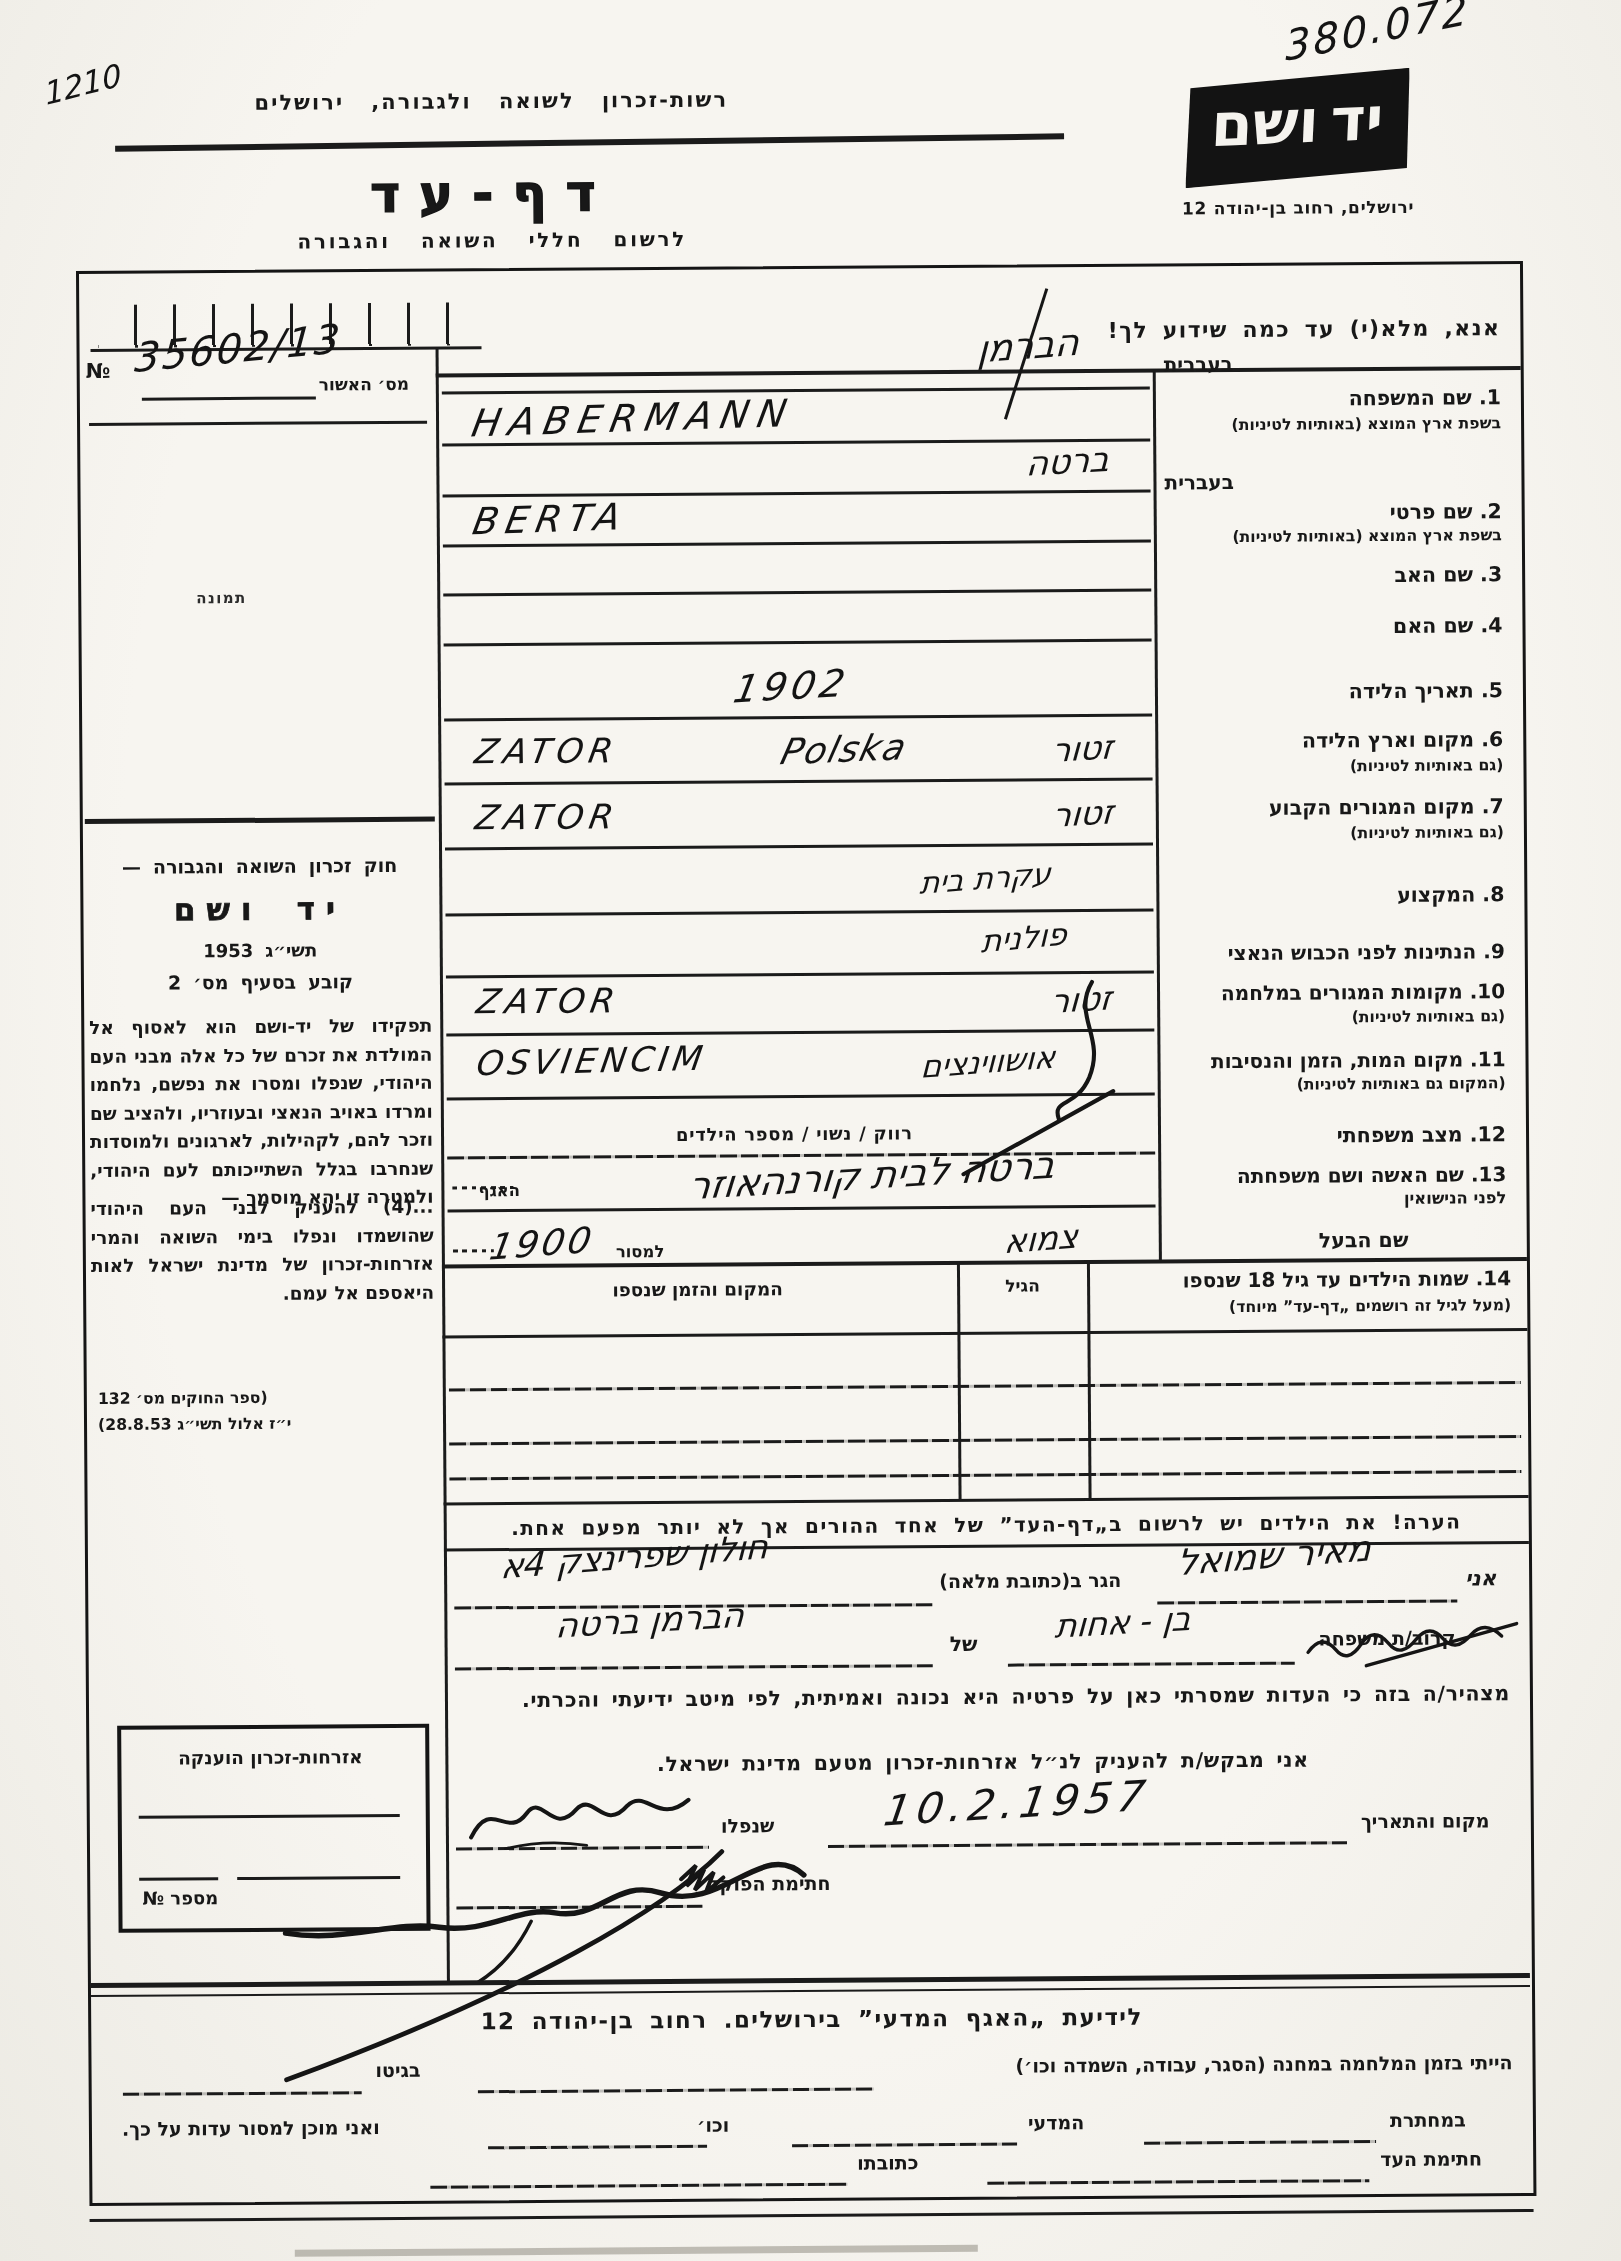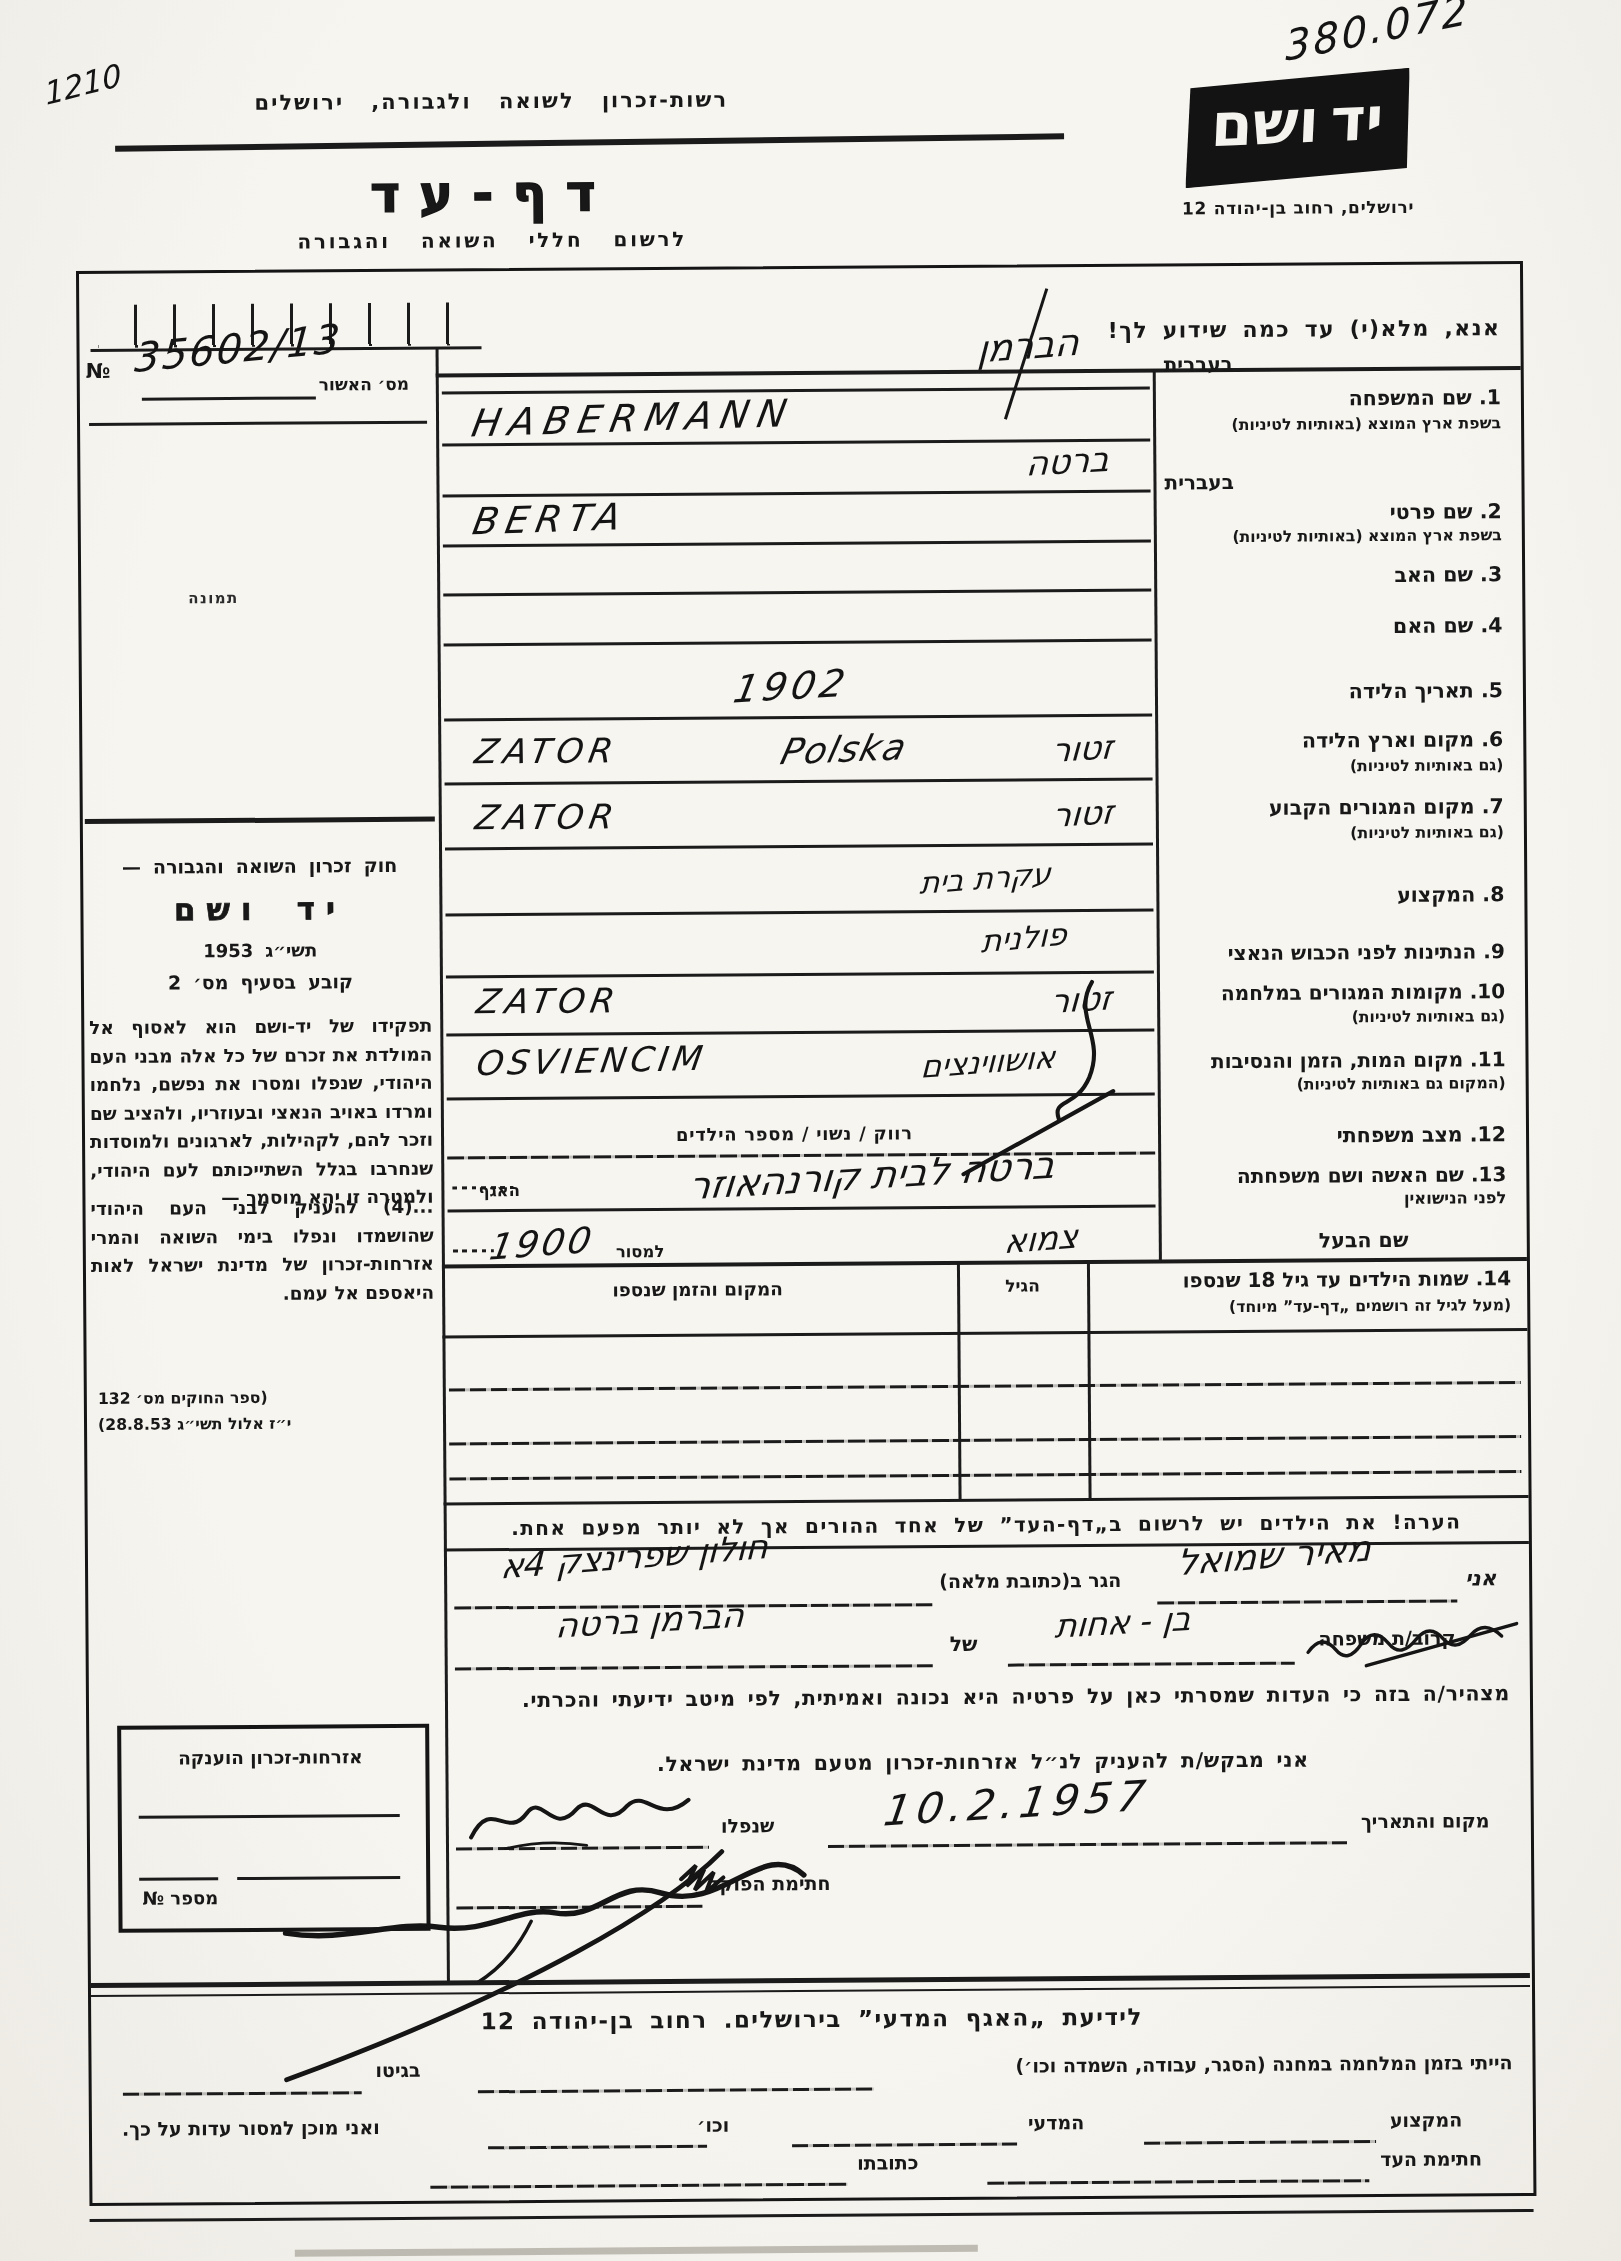--- a/index.html
+++ b/index.html
@@ -49,21 +49,21 @@
   <div class="vln" style="left:441px;top:345px;height:1636px;"></div>
   <div class="vln" style="left:1158px;top:372px;height:891px;"></div>
 
   <div class="comb" style="left:104px;top:300px;width:386px;height:43px;"></div>
   <div class="ln" style="left:96px;top:344px;width:391px;"></div>
   <div class="t" style="left:91px;top:355px;font-size:20.5px;">№</div>
   <div class="hw" style="left:140px;top:321px;font-size:40px;transform:rotate(-5deg) skewX(-10deg);letter-spacing:2px;direction:ltr;">35602/13</div>
   <div class="ln" style="left:147px;top:393px;width:174px;"></div>
   <div class="t" style="left:324px;top:372px;font-size:17px;">מס׳ האשור</div>
   <div class="ln" style="left:94px;top:418px;width:338px;"></div>
-  <div class="t" style="left:192px;top:586px;font-size:15px;letter-spacing:1.4px;color:#2c2c2c;">תמונה</div>
+  <div class="t" style="left:200px;top:586px;font-size:15px;letter-spacing:1.4px;color:#2c2c2c;">תמונה</div>
 
   <div class="t" style="left:1134px;top:320px;width:372px;text-align:center;font-size:22px;letter-spacing:1.4px;word-spacing:5.5px;">אנא, מלא(י) עד כמה שידוע לך!</div>
   <div class="ln" style="left:441px;top:371px;width:1085px;height:4.1px;"></div>
 
   <div class="t" style="left:1169px;top:356px;font-size:20px;">בעברית</div>
   <div class="t" style="left:1161px;top:391px;width:345px;text-align:left;font-size:20.5px;direction:rtl;text-align:right;">1. שם המשפחה</div>
   <div class="t" style="left:1161px;top:419px;width:345px;text-align:right;font-size:15.7px;">בשפת ארץ המוצא (באותיות לטיניות)</div>
 
   <div class="t" style="left:1169px;top:474px;font-size:20px;">בעברית</div>
   <div class="t" style="left:1161px;top:505px;width:345px;text-align:right;font-size:20.5px;">2. שם פרטי</div>
@@ -219,21 +219,21 @@
 
   <div class="ln" style="left:85px;top:1978px;width:1439px;height:4.8px;"></div>
   <div class="ln" style="left:85px;top:1990px;width:1439px;height:2px;"></div>
   <div class="t" style="left:273px;top:2006px;width:1065px;text-align:center;font-size:23px;letter-spacing:1.4px;word-spacing:6.8px;">לידיעת „האגף המדעי” בירושלים.  רחוב בן-יהודה 12</div>
 
   <div class="t" style="left:881px;top:2057px;width:625px;text-align:right;font-size:19px;">הייתי בזמן המלחמה במחנה (הסגר, עבודה, השמדה וכו׳)</div>
   <div class="dash" style="left:471px;top:2088px;width:396px;"></div>
   <div class="t" style="left:369px;top:2057px;font-size:19px;">בגיטו</div>
   <div class="dash" style="left:116px;top:2088px;width:239px;"></div>
 
-  <div class="t" style="left:1383px;top:2114px;font-size:19px;">המקצוע</div>
+  <div class="t" style="left:1383px;top:2114px;font-size:19px;">במחתרת</div>
   <div class="dash" style="left:1137px;top:2144px;width:232px;"></div>
   <div class="t" style="left:1021px;top:2114px;font-size:19px;">המדעי</div>
   <div class="dash" style="left:785px;top:2144px;width:225px;"></div>
   <div class="t" style="left:690px;top:2114px;font-size:19px;">וכו׳</div>
   <div class="dash" style="left:481px;top:2144px;width:219px;"></div>
   <div class="t" style="left:115px;top:2114px;font-size:19px;">ואני מוכן למסור עדות על כך.</div>
 
   <div class="t" style="left:1373px;top:2153px;font-size:19px;">חתימת העד</div>
   <div class="dash" style="left:980px;top:2183px;width:382px;"></div>
   <div class="t" style="left:850px;top:2153px;font-size:19px;">כתובתו</div>

